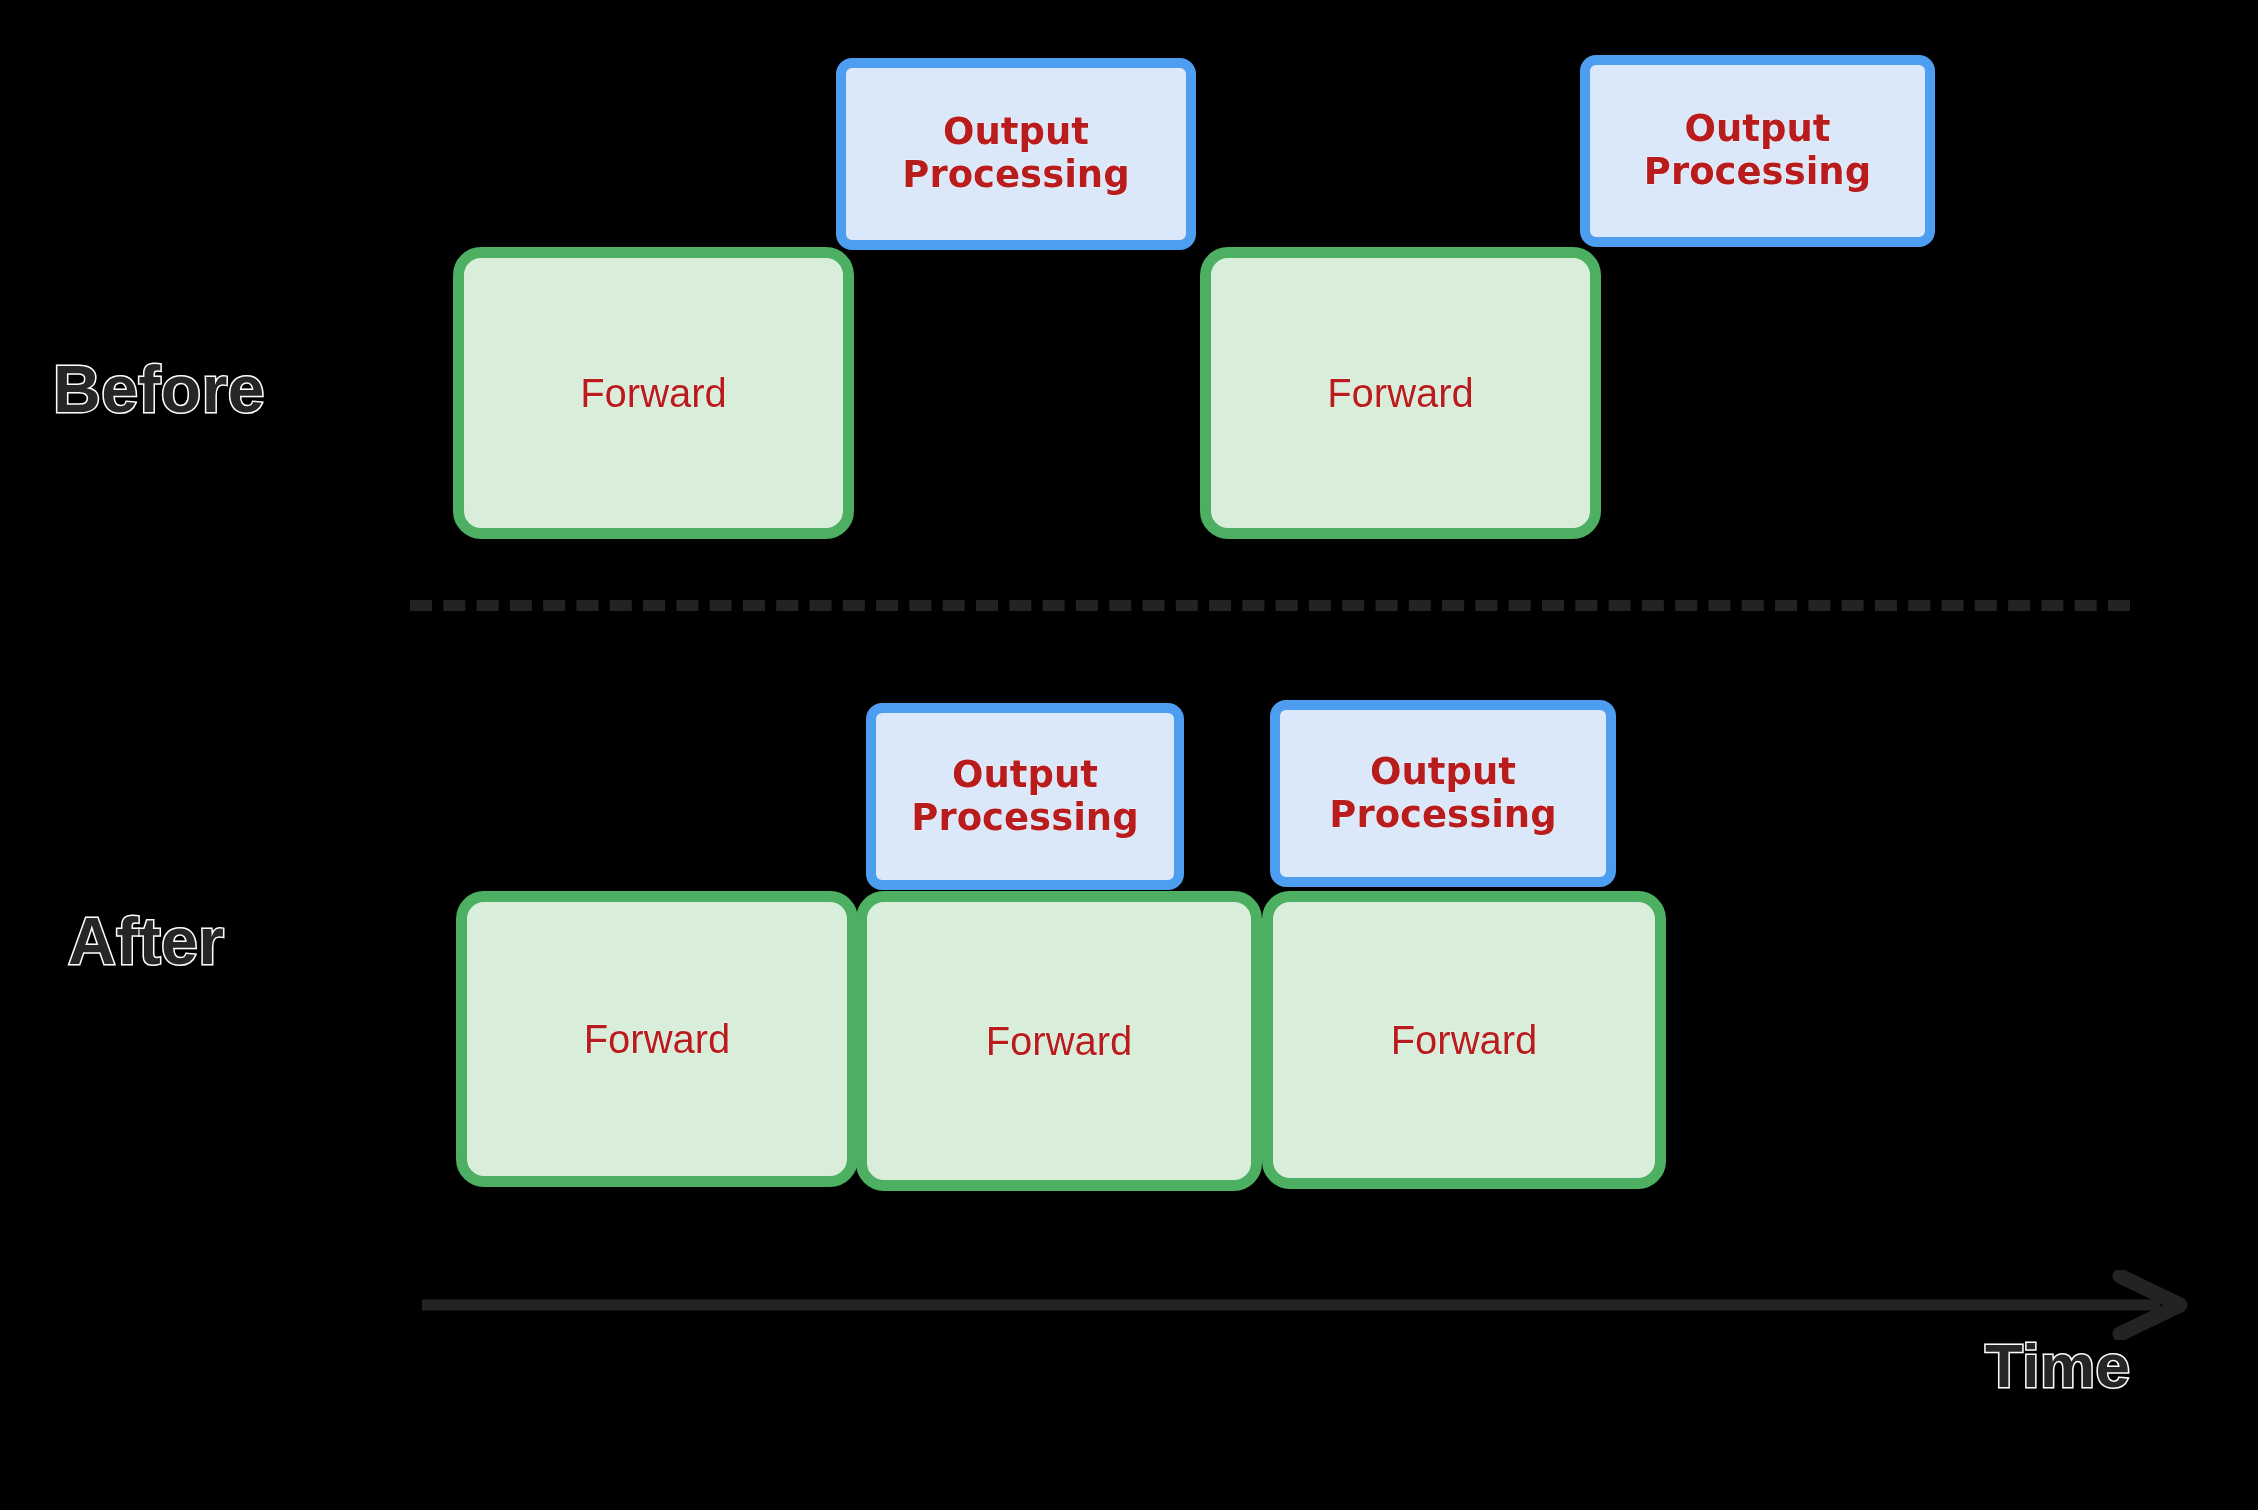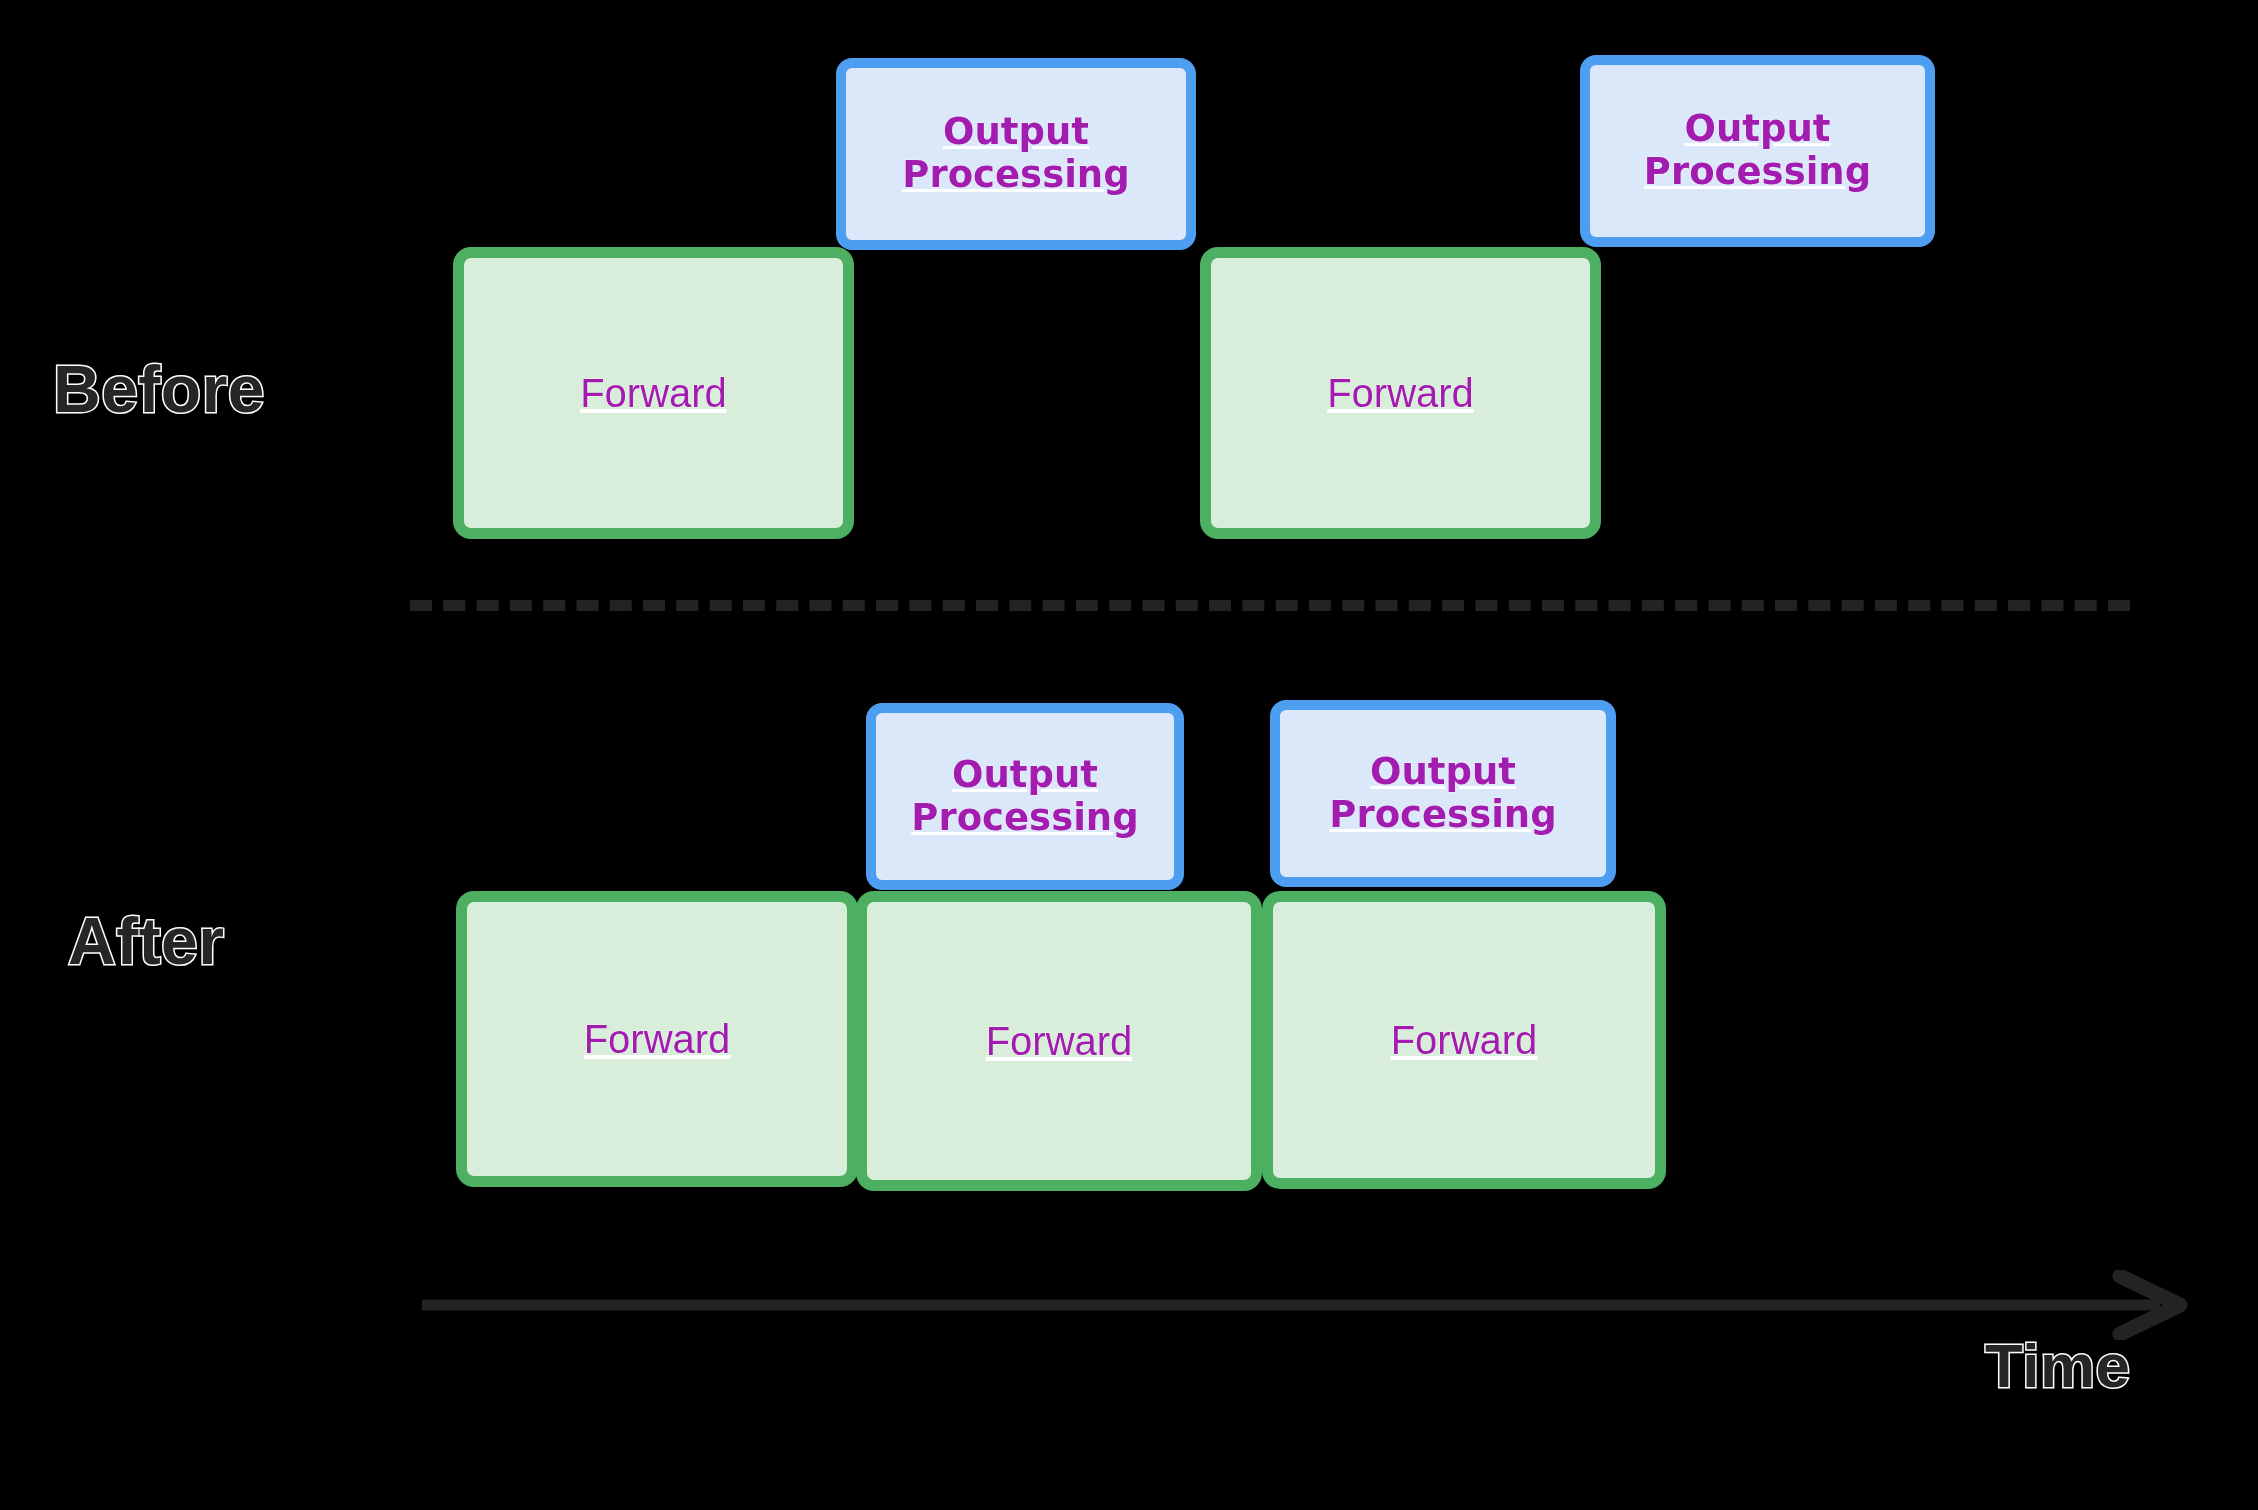--- a/index.html
+++ b/index.html
@@ -39,30 +39,29 @@
   #label-time   { left: 1985px; top: 1335px; font-size: 62px; text-align: center; }
 
   
   .block {
     position: absolute;
     box-sizing: border-box;
     display: flex;
     align-items: center;
     justify-content: center;
     text-align: center;
-    border-radius: 18px;
+    border-radius: 28px;
     border-style: solid;
   }
   .block .block-text {
     display: block;
     line-height: 1.16;
-    color: #a21caf;
+    color: #b91c1c;
     -webkit-text-stroke: 0.6px #ffffff;
     paint-order: stroke fill;
-    text-decoration: underline;
   }
 
   .block.forward {
     background: #d9eeda;
     border-color: #4caf62;
     border-width: 11px;
   }
   .block.forward .block-text {
     font-family: "Liberation Sans", sans-serif;
     font-weight: 400;

